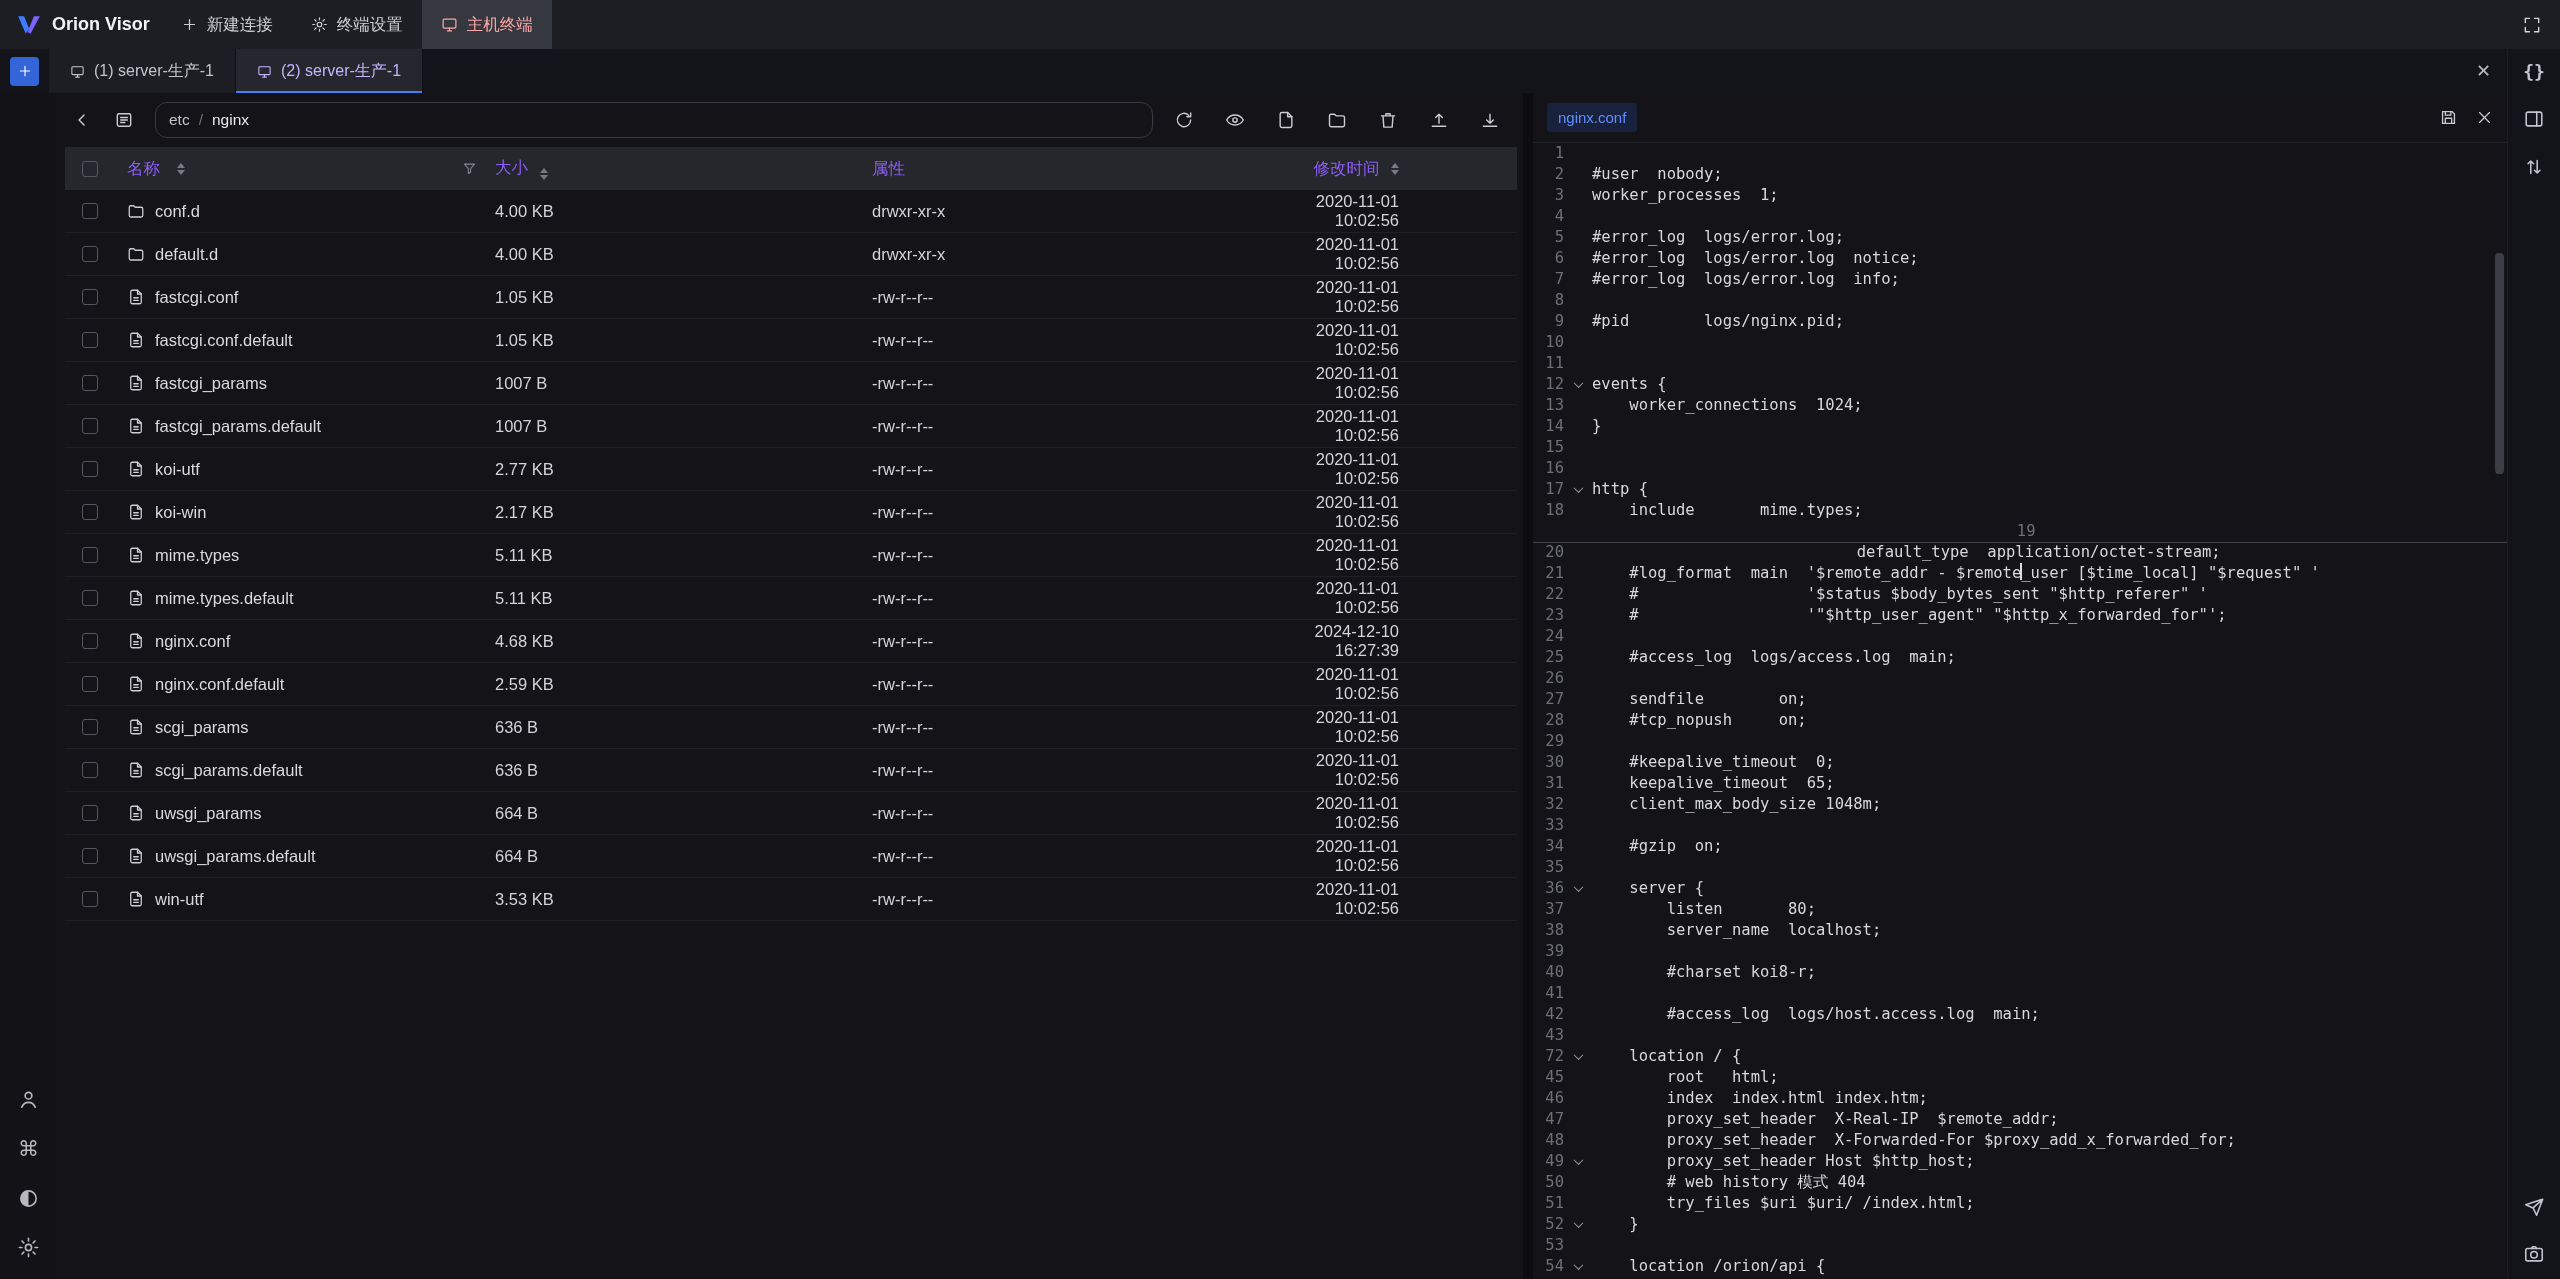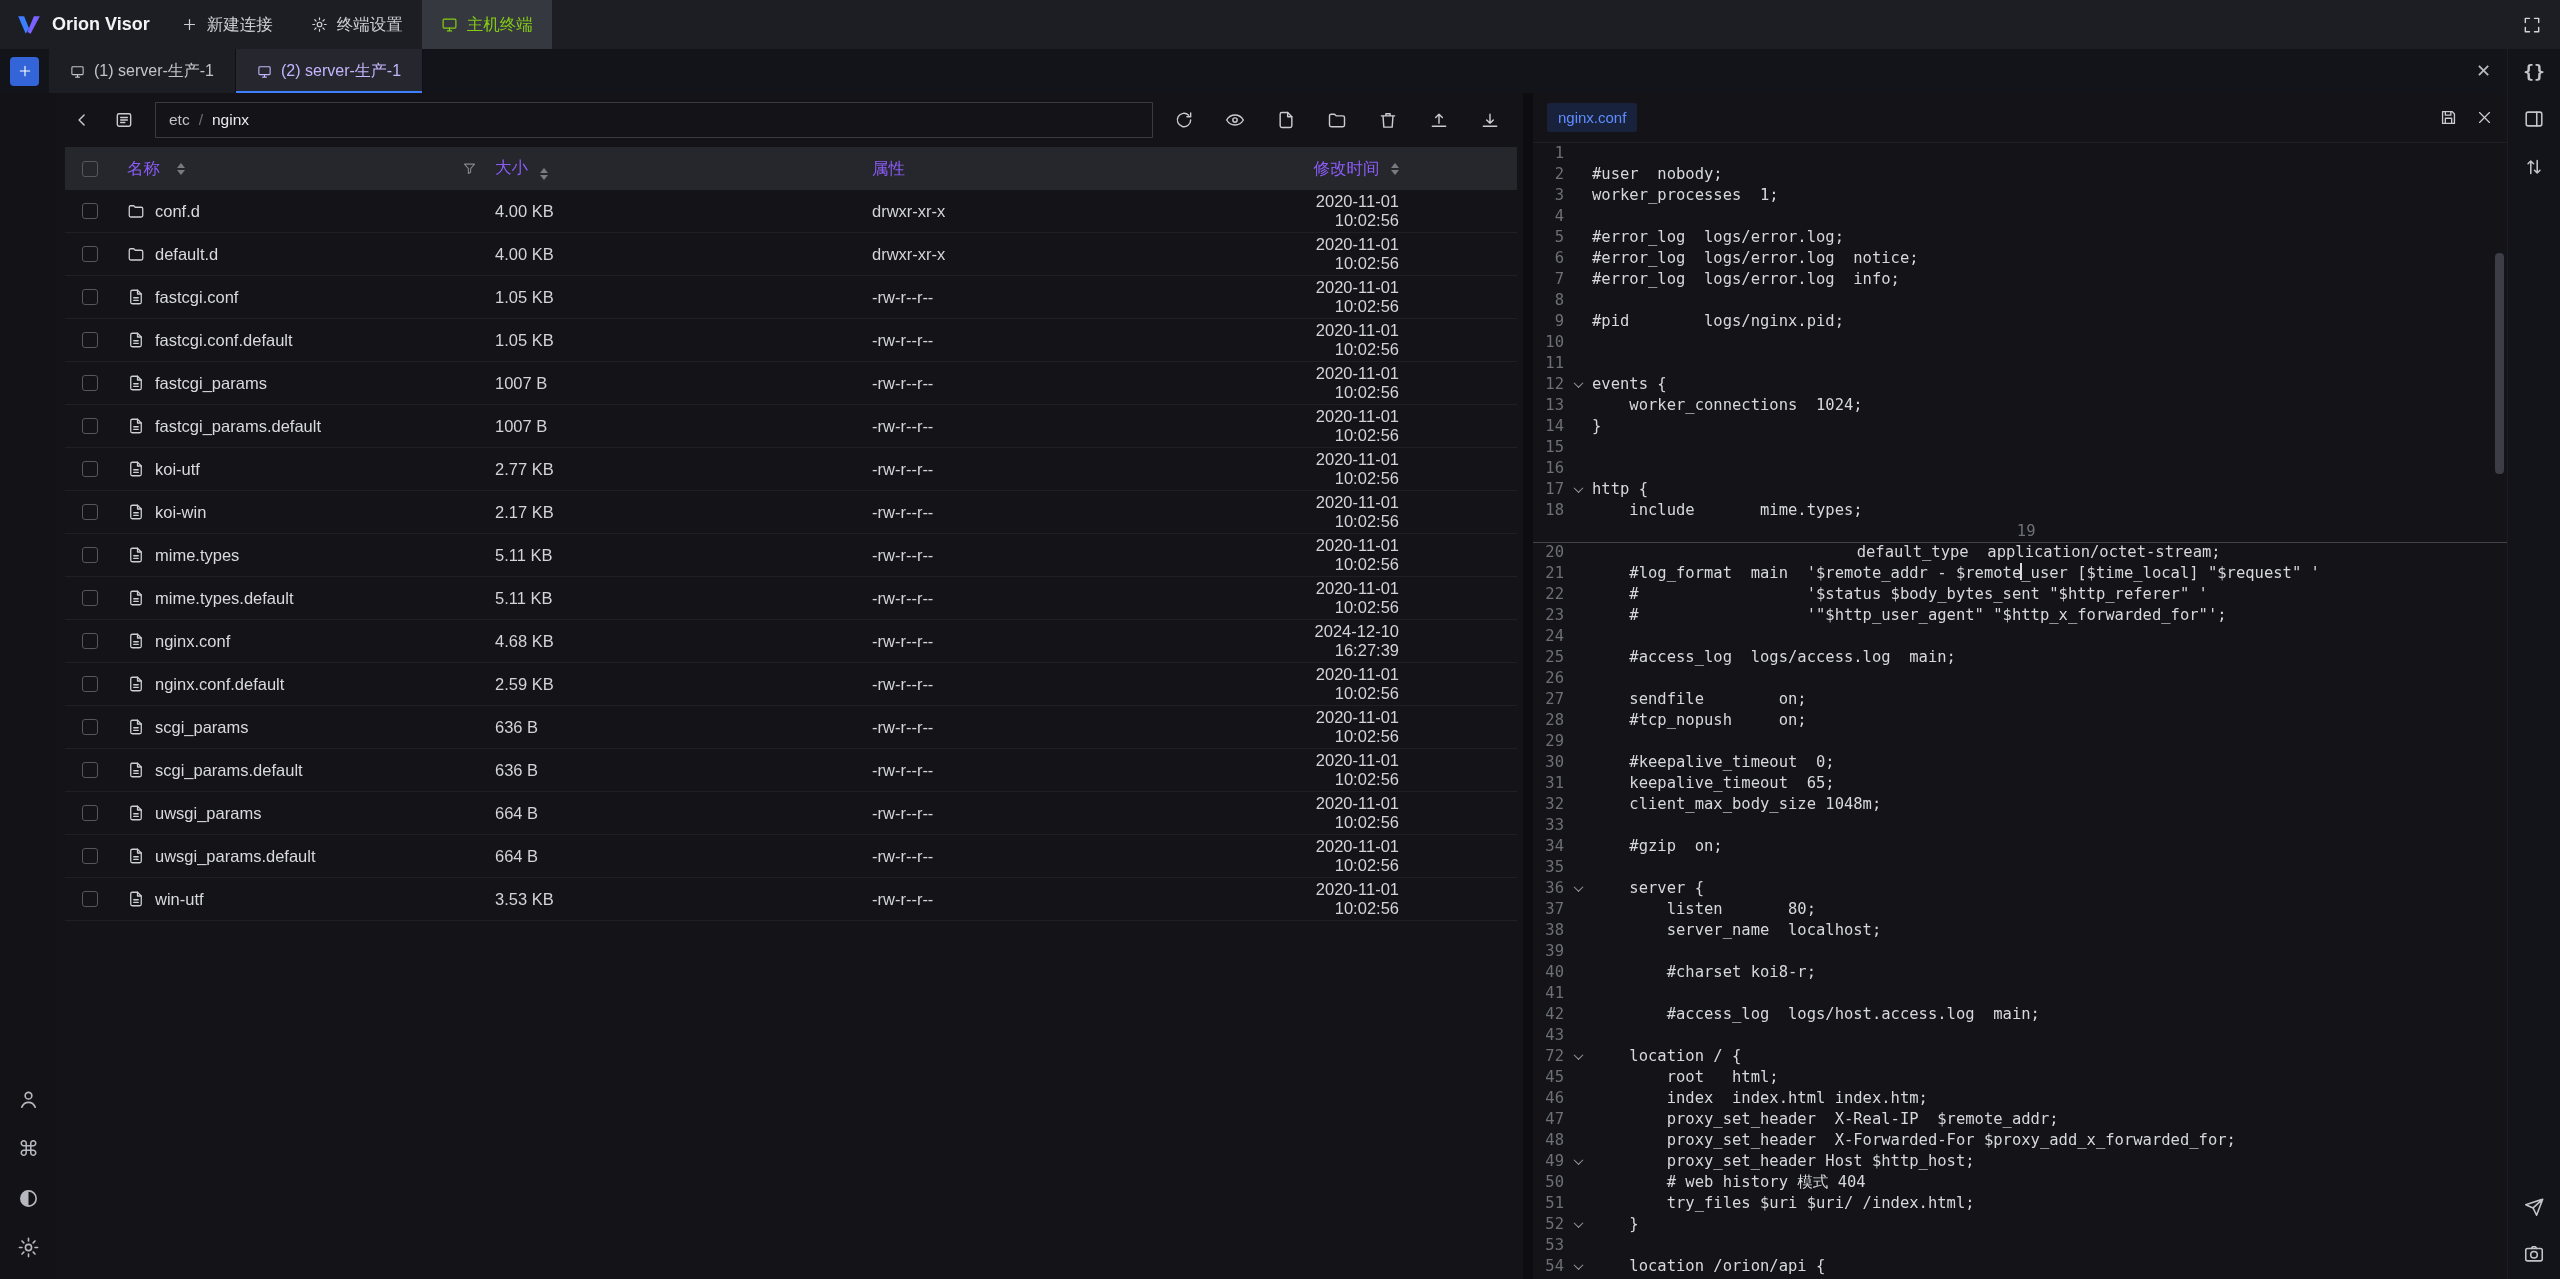--- a/index.html
+++ b/index.html
@@ -8,21 +8,21 @@
   .app { width:2560px; height:1279px; display:flex; flex-direction:column; color:#d3d4d9; }
 
   svg { display:block; }
   .ic { stroke:currentColor; fill:none; stroke-width:1.7; stroke-linecap:round; stroke-linejoin:round; }
 
   
   .topbar { height:49px; flex:none; background:#1d1e23; display:flex; align-items:center; padding-left:16px; }
   .brand { display:flex; align-items:center; gap:10px; font-size:18px; font-weight:bold; color:#f2f3f5; margin-right:12px; }
   .topmenu { display:flex; height:100%; }
   .menu-item { height:100%; display:flex; align-items:center; gap:9px; padding:0 19px; font-size:16.5px; color:#cfd0d5; cursor:pointer; }
-  .menu-item.active { background:#36383f; color:#84cc16; }
+  .menu-item.active { background:#36383f; color:#fca5a5; }
   .top-right { margin-left:auto; padding-right:18px; color:#d4d5da; }
 
   
   .left-col { flex:1; display:flex; flex-direction:column; min-width:0; }
   .tabbar { height:44px; flex:none; background:#131419; display:flex; align-items:center; }
   .new-tab { width:29px; height:29px; margin:0 10px; background:#3465d8; border:none; border-radius:4px;
              color:#fff; display:flex; align-items:center; justify-content:center; cursor:pointer; }
   .tab { height:44px; display:flex; align-items:center; gap:9px; padding:0 21px; background:#1d1e24;
          color:#c3c4ca; font-size:16px; border-right:1px solid #0f1014; position:relative; cursor:pointer; white-space:nowrap; }
   .tab.active { background:#26272e; color:#c4b5fd; }
@@ -34,21 +34,21 @@
   .content { flex:1; display:flex; min-height:0; background:#121217; }
 
   .left-rail { width:57px; flex:none; display:flex; flex-direction:column; align-items:center;
                justify-content:flex-end; gap:26px; padding-bottom:20px; color:#b7b8bf; }
   .left-rail .rail-btn, .right-rail .rail-btn { cursor:pointer; display:flex; align-items:center; justify-content:center; }
 
   
   .file-panel { flex:1; display:flex; flex-direction:column; padding-left:8px; min-width:0; background:#131318; }
   .fm-toolbar { height:54px; flex:none; display:flex; align-items:center; gap:8px; padding-right:10px; }
   .tb-btn { width:34px; height:34px; display:flex; align-items:center; justify-content:center; color:#cbccd2; cursor:pointer; }
-  .breadcrumb { flex:1; height:36px; border:1px solid #3a3b42; border-radius:0; display:flex; align-items:center;
+  .breadcrumb { flex:1; height:36px; border:1px solid #3a3b42; border-radius:12px; display:flex; align-items:center;
                 padding:12px 13px; gap:9px; font-size:15.5px; margin:0 6px; }
   .bc-seg { color:#c2c3c8; cursor:pointer; }
   .bc-seg.current { color:#e9eaee; }
   .bc-sep { color:#6d6e74; }
   .fm-actions { display:flex; align-items:center; gap:17px; color:#cbccd2; padding-right:6px; }
 
   .ftable { flex:1; display:flex; flex-direction:column; min-height:0; padding-right:6px; }
   .fhead { height:43px; flex:none; background:#26272d; display:flex; align-items:center; font-size:16.5px; color:#8b5cf6; }
   .frow { height:43px; flex:none; display:flex; align-items:center; font-size:16.5px; color:#d3d4d9; border-bottom:1px solid #1f2025; cursor:default; }
   .col-check { width:50px; flex:none; display:flex; justify-content:center; }

